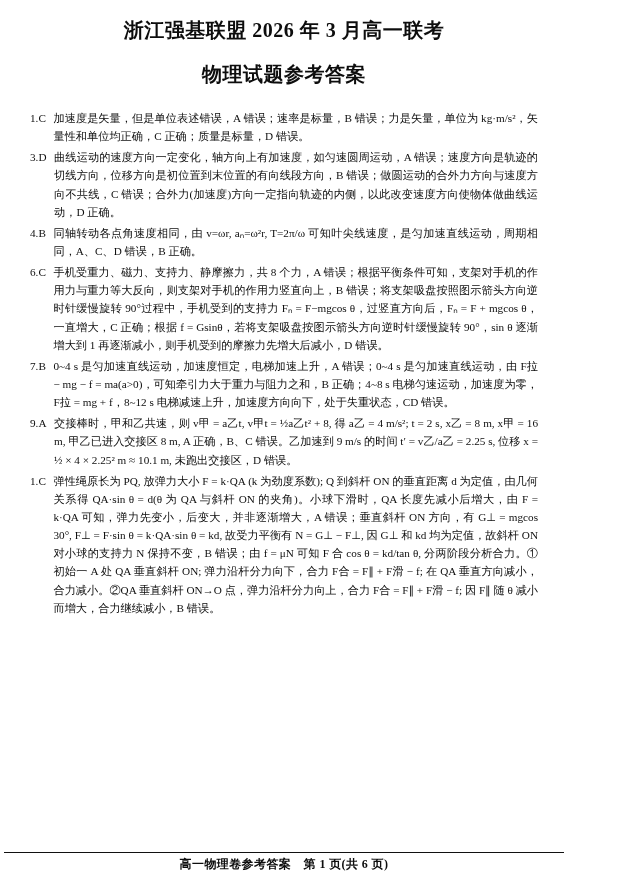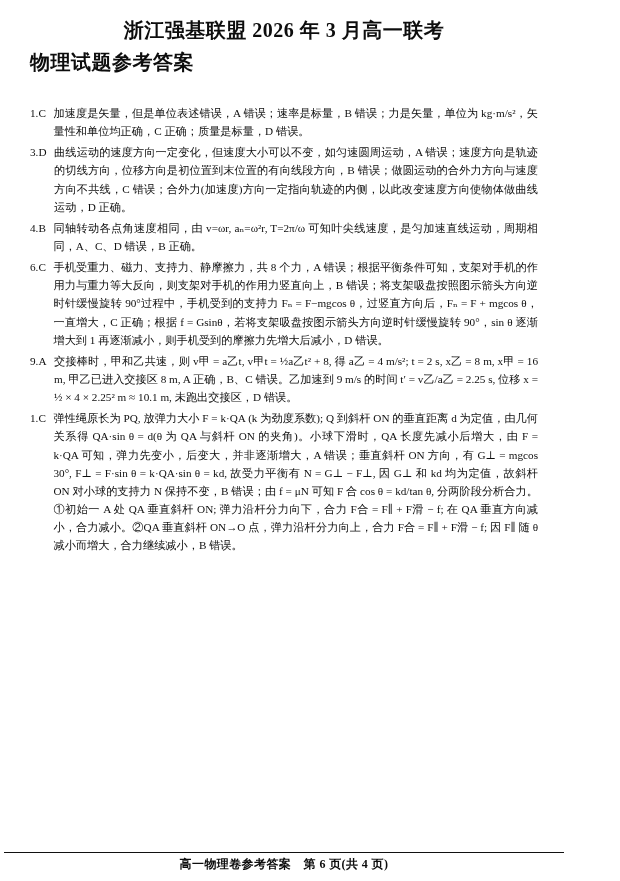--- a/index.html
+++ b/index.html
@@ -13,39 +13,40 @@
     font-family: "Liberation Serif", "DejaVu Serif", serif;
     color: #0d0d0d;
     overflow: hidden;
   }
   .page {
     width: 568px;
     height: 881px;
     box-sizing: border-box;
     padding: 10px 30px 0 30px;
     position: relative;
+    font-family: Liberation Serif, serif;
   }
   .title-main {
     text-align: center;
     font-size: 20px;
     font-weight: bold;
     letter-spacing: 0.5px;
     line-height: 1.45;
     margin-top: 6px;
   }
   .title-sub {
-    text-align: left;
+    text-align: center;
     font-size: 20px;
     font-weight: bold;
     letter-spacing: 0.5px;
     line-height: 1.5;
-    margin-top: 2px;
+    margin-top: 14px;
   }
   .answers {
-    margin-top: 27px;
+    margin-top: 20px;
   }
   .ans-item {
     display: flex;
     align-items: flex-start;
     font-size: 11.2px;
     line-height: 1.62;
     margin-bottom: 3px;
     text-align: justify;
   }
   .ans-num {
@@ -87,46 +88,50 @@
   <div class="answers">
 
     <div class="ans-item">
       <div class="ans-num"><span>1.</span><span>C</span>&nbsp;&nbsp;</div>
       <div class="ans-body">加速度是矢量，但是单位表述错误，A 错误；速率是标量，B 错误；力是矢量，单位为 kg·m/s²，矢量性和单位均正确，C 正确；质量是标量，D 错误。</div>
     </div>
 
 
     <div class="ans-item">
       <div class="ans-num"><span>3.</span><span>D</span>&nbsp;&nbsp;</div>
-      <div class="ans-body">曲线运动的速度方向一定变化，但速度大小可以不变，如匀速圆周运动，A 错误；速度方向是轨迹的切线方向，位移方向是初位置到末位置的有向线段方向，B 错误；做圆运动的合外力方向与速度方向不共线，C 错误；合外力(加速度)方向一定指向轨迹的内侧，以此改变速度方向使物体做曲线运动，D 正确。</div>
+      <div class="ans-body">曲线运动的速度方向一定变化，轴方向上有加速度，如匀速圆周运动，A 错误；速度方向是轨迹的切线方向，位移方向是初位置到末位置的有向线段方向，B 错误；做圆运动的合外力方向与速度方向不共线，C 错误；合外力(加速度)方向一定指向轨迹的内侧，以此改变速度方向使物体做曲线运动，D 正确。</div>
     </div>
 
     <div class="ans-item">
       <div class="ans-num"><span>4.</span><span>B</span>&nbsp;&nbsp;</div>
       <div class="ans-body">同轴转动各点角速度相同，由 v=ωr, aₙ=ω²r, T=2π/ω 可知叶尖线速度，是匀加速直线运动，周期相同，A、C、D 错误，B 正确。</div>
     </div>
 
 
     <div class="ans-item">
       <div class="ans-num"><span>6.</span><span>C</span>&nbsp;&nbsp;</div>
       <div class="ans-body">手机受重力、磁力、支持力、静摩擦力，共 8 个力，A 错误；根据平衡条件可知，支架对手机的作用力与重力等大反向，则支架对手机的作用力竖直向上，B 错误；将支架吸盘按照图示箭头方向逆时针缓慢旋转 90°过程中，手机受到的支持力 Fₙ = F−mgcos θ，过竖直方向后，Fₙ = F + mgcos θ，一直增大，C 正确；根据 f = Gsinθ，若将支架吸盘按图示箭头方向逆时针缓慢旋转 90°，sin θ 逐渐增大到 1 再逐渐减小，则手机受到的摩擦力先增大后减小，D 错误。</div>
     </div>
 
+    <div class="ans-item">
+      <div class="ans-num"><span>7.</span><span>B</span>&nbsp;&nbsp;</div>
+      <div class="ans-body">0~4 s 是匀加速直线运动，加速度恒定，电梯加速上升，A 错误；0~4 s 是匀加速直线运动，由 F拉 − mg − f = ma(a&gt;0)，可知牵引力大于重力与阻力之和，B 正确；4~8 s 电梯匀速运动，加速度为零，F拉 = mg + f，8~12 s 电梯减速上升，加速度方向向下，处于失重状态，CD 错误。</div>
+    </div>
 
 
     <div class="ans-item">
       <div class="ans-num"><span>9.</span><span>A</span>&nbsp;&nbsp;</div>
       <div class="ans-body">交接棒时，甲和乙共速，则 v甲 = a乙t, v甲t = ½a乙t² + 8, 得 a乙 = 4 m/s²; t = 2 s, x乙 = 8 m, x甲 = 16 m, 甲乙已进入交接区 8 m, A 正确，B、C 错误。乙加速到 9 m/s 的时间 t′ = v乙/a乙 = 2.25 s, 位移 x = ½ × 4 × 2.25² m ≈ 10.1 m, 未跑出交接区，D 错误。</div>
     </div>
 
     <div class="ans-item">
       <div class="ans-num"><span>1.</span><span>C</span>&nbsp;&nbsp;</div>
       <div class="ans-body">弹性绳原长为 PQ, 放弹力大小 F = k·QA (k 为劲度系数); Q 到斜杆 ON 的垂直距离 d 为定值，由几何关系得 QA·sin θ = d(θ 为 QA 与斜杆 ON 的夹角)。小球下滑时，QA 长度先减小后增大，由 F = k·QA 可知，弹力先变小，后变大，并非逐渐增大，A 错误；垂直斜杆 ON 方向，有 G⊥ = mgcos 30°, F⊥ = F·sin θ = k·QA·sin θ = kd, 故受力平衡有 N = G⊥ − F⊥, 因 G⊥ 和 kd 均为定值，故斜杆 ON 对小球的支持力 N 保持不变，B 错误；由 f = μN 可知 F 合 cos θ = kd/tan θ, 分两阶段分析合力。①初始一 A 处 QA 垂直斜杆 ON; 弹力沿杆分力向下，合力 F合 = F∥ + F滑 − f; 在 QA 垂直方向减小，合力减小。②QA 垂直斜杆 ON→O 点，弹力沿杆分力向上，合力 F合 = F∥ + F滑 − f; 因 F∥ 随 θ 减小而增大，合力继续减小，B 错误。</div>
     </div>
 
   </div>
 
   <div class="footer">
     <div class="footer-rule"></div>
-    <div class="footer-text">高一物理卷参考答案　第 6 页(共 4 页)</div>
+    <div class="footer-text">高一物理卷参考答案　第 1 页(共 6 页)</div>
   </div>
 
 </div>
 
 </body></html>

